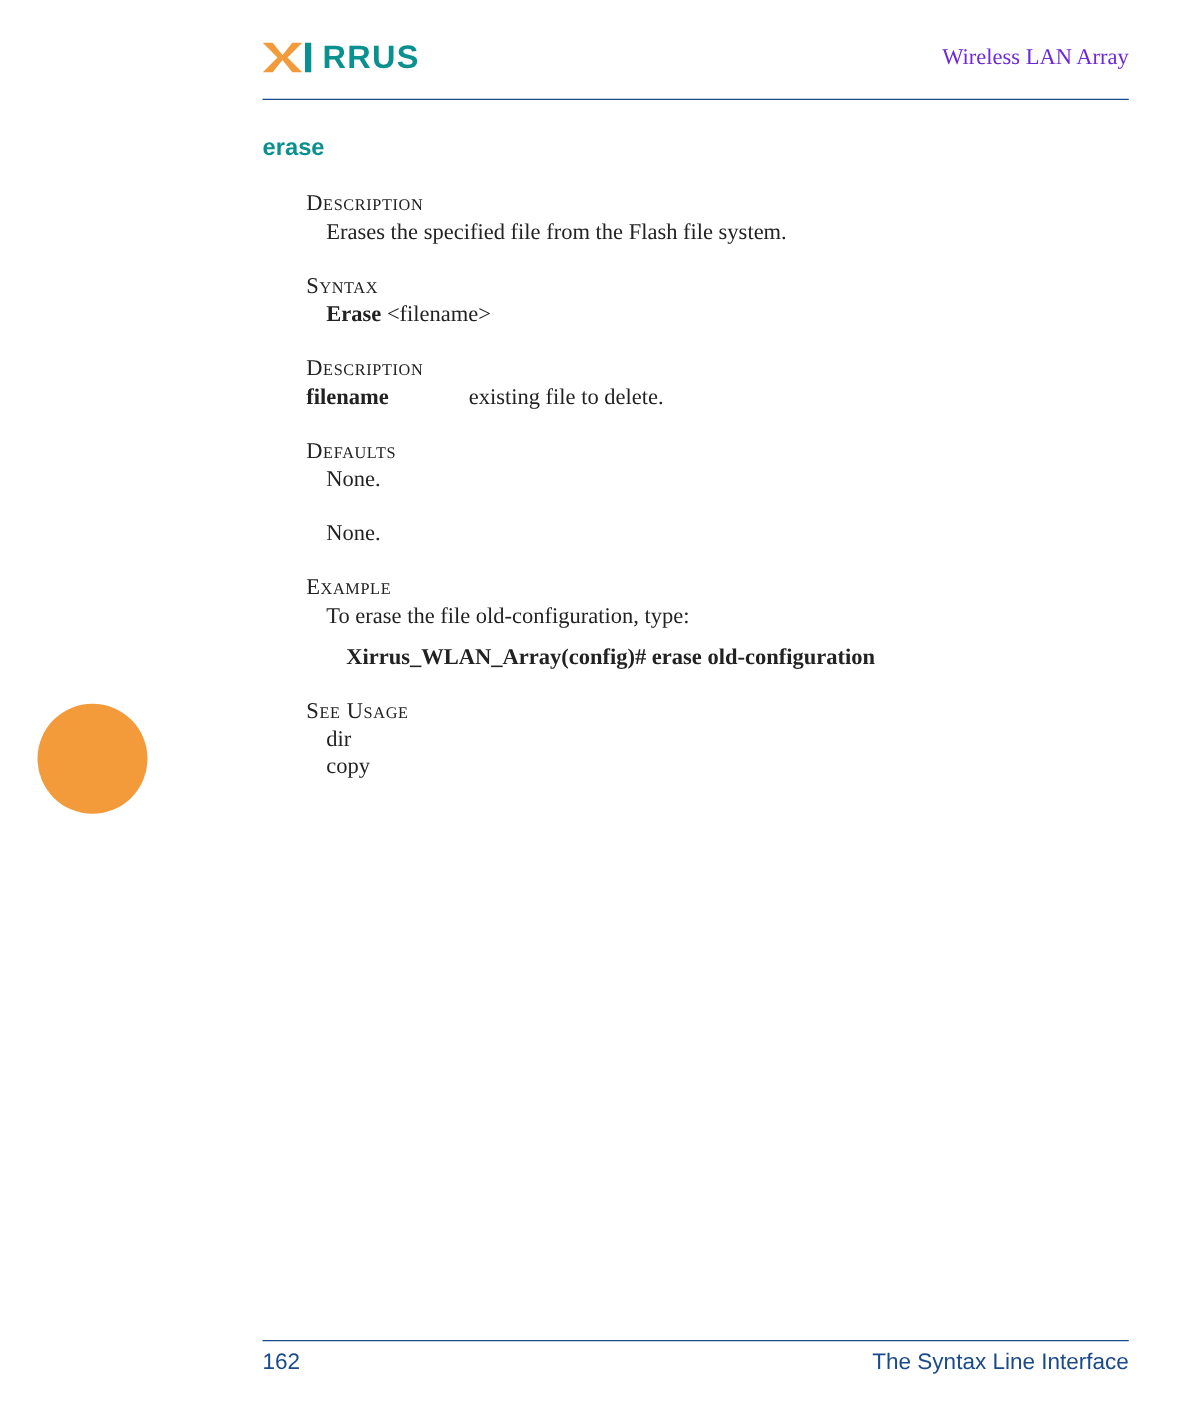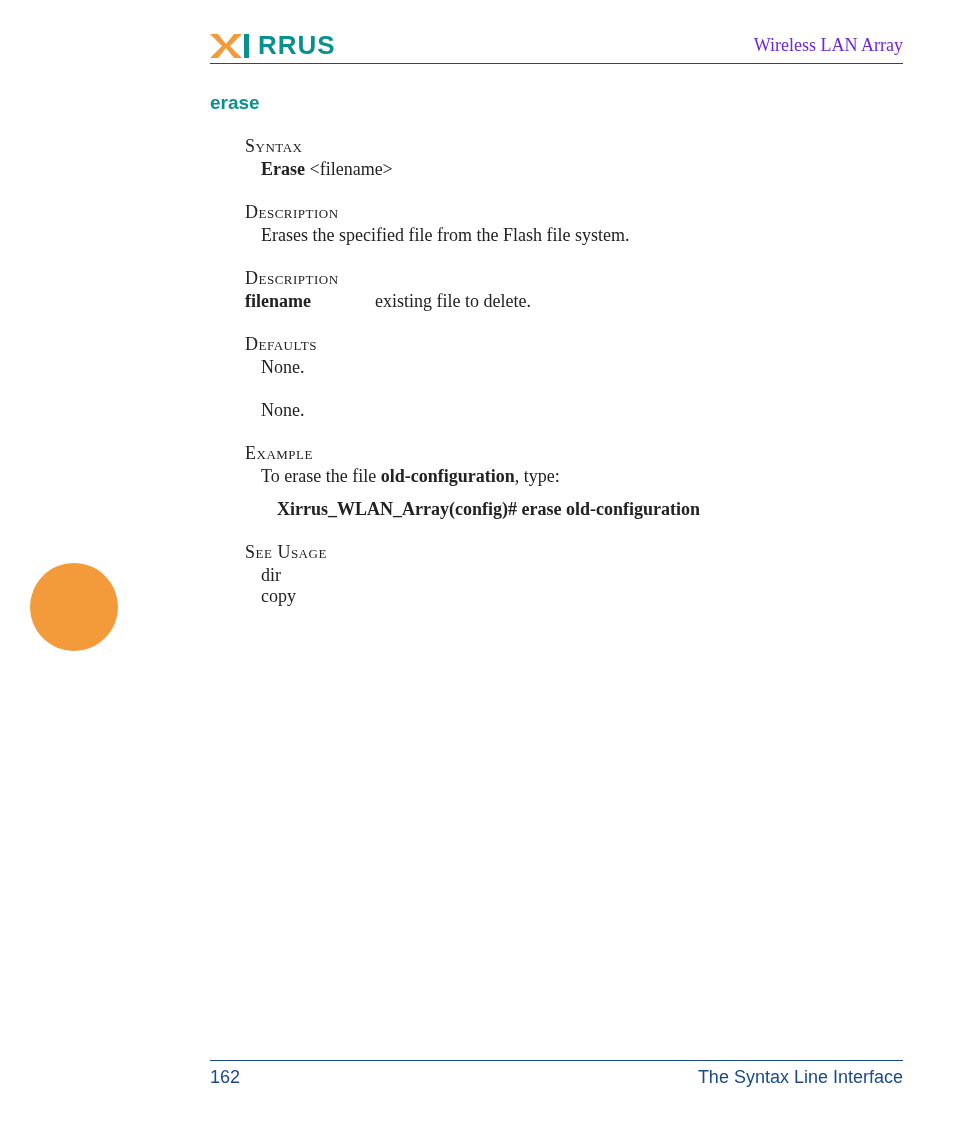--- a/index.html
+++ b/index.html
@@ -17,21 +17,21 @@
       height: 100%;
       position: relative;
     }
     
     .header-row {
       display: flex;
       justify-content: space-between;
       align-items: center;
       margin-left: 155px;
       border-bottom: 1px solid #1a4a8a;
-      padding-bottom: 2px;
+      padding-bottom: 18px;
       margin-bottom: 28px;
     }
     .logo {
       display: flex;
       align-items: center;
       color: #0a918f;
       font-weight: 900;
       font-family: Arial, Helvetica, sans-serif;
       font-size: 26px;
       letter-spacing: 1px;
@@ -60,42 +60,42 @@
     }
     .section-body { margin-left: 16px; }
     .syntax-cmd { font-weight: bold; }
     .syntax-arg { font-style: normal; }
     .params-row {
       display: flex;
       margin-top: 2px;
     }
     .params-name { font-weight: bold; width: 130px; }
     .params-desc { }
-    .example-text .bold { font-weight: bold; }
+    .example-text .bold { font-weight: normal; }
     .example-cmd {
       margin-left: 32px;
       font-weight: bold;
       margin-top: 12px;
       margin-bottom: 2px;
     }
     .seealso-list div { margin-left: 0; }
     
     .orange-circle {
       position: absolute;
       left: 30px;
       top: 563px;
       width: 88px;
       height: 88px;
       border-radius: 50%;
       background: #f39a3b;
     }
     
     .footer {
       position: absolute;
-      bottom: 46px;
+      bottom: 34px;
       left: 55px;
       right: 55px;
     }
     .footer-line{
       margin-left:155px;
       border-top:1px solid #1a4a8a;
       display:flex;
       justify-content:space-between;
       padding-top:6px;
     }
@@ -121,29 +121,29 @@
         <rect x="34" y="0" width="5" height="24" fill="#0a918f"></rect>
       </svg>
       <span>RRUS</span>
     </div>
     <div class="doc-title">Wireless LAN Array</div>
   </div>
 
   <div class="command-name">erase</div>
 
   <div class="section">
+    <div class="section-label">Description</div>
+    <div class="section-body">Erases the specified file from the Flash file system.</div>
+  </div>
+
+  <div class="section">
     <div class="section-label">Syntax</div>
     <div class="section-body">
       <span class="syntax-cmd">Erase</span><span class="syntax-arg">  &lt;filename&gt;</span>
     </div>
-  </div>
-
-  <div class="section">
-    <div class="section-label">Description</div>
-    <div class="section-body">Erases the specified file from the Flash file system.</div>
   </div>
 
   <div class="section">
     <div class="section-label">Description</div>
     <div class="params-row">
       <div class="params-name">filename</div>
       <div class="params-desc">existing file to delete.</div>
     </div>
   </div>
 

